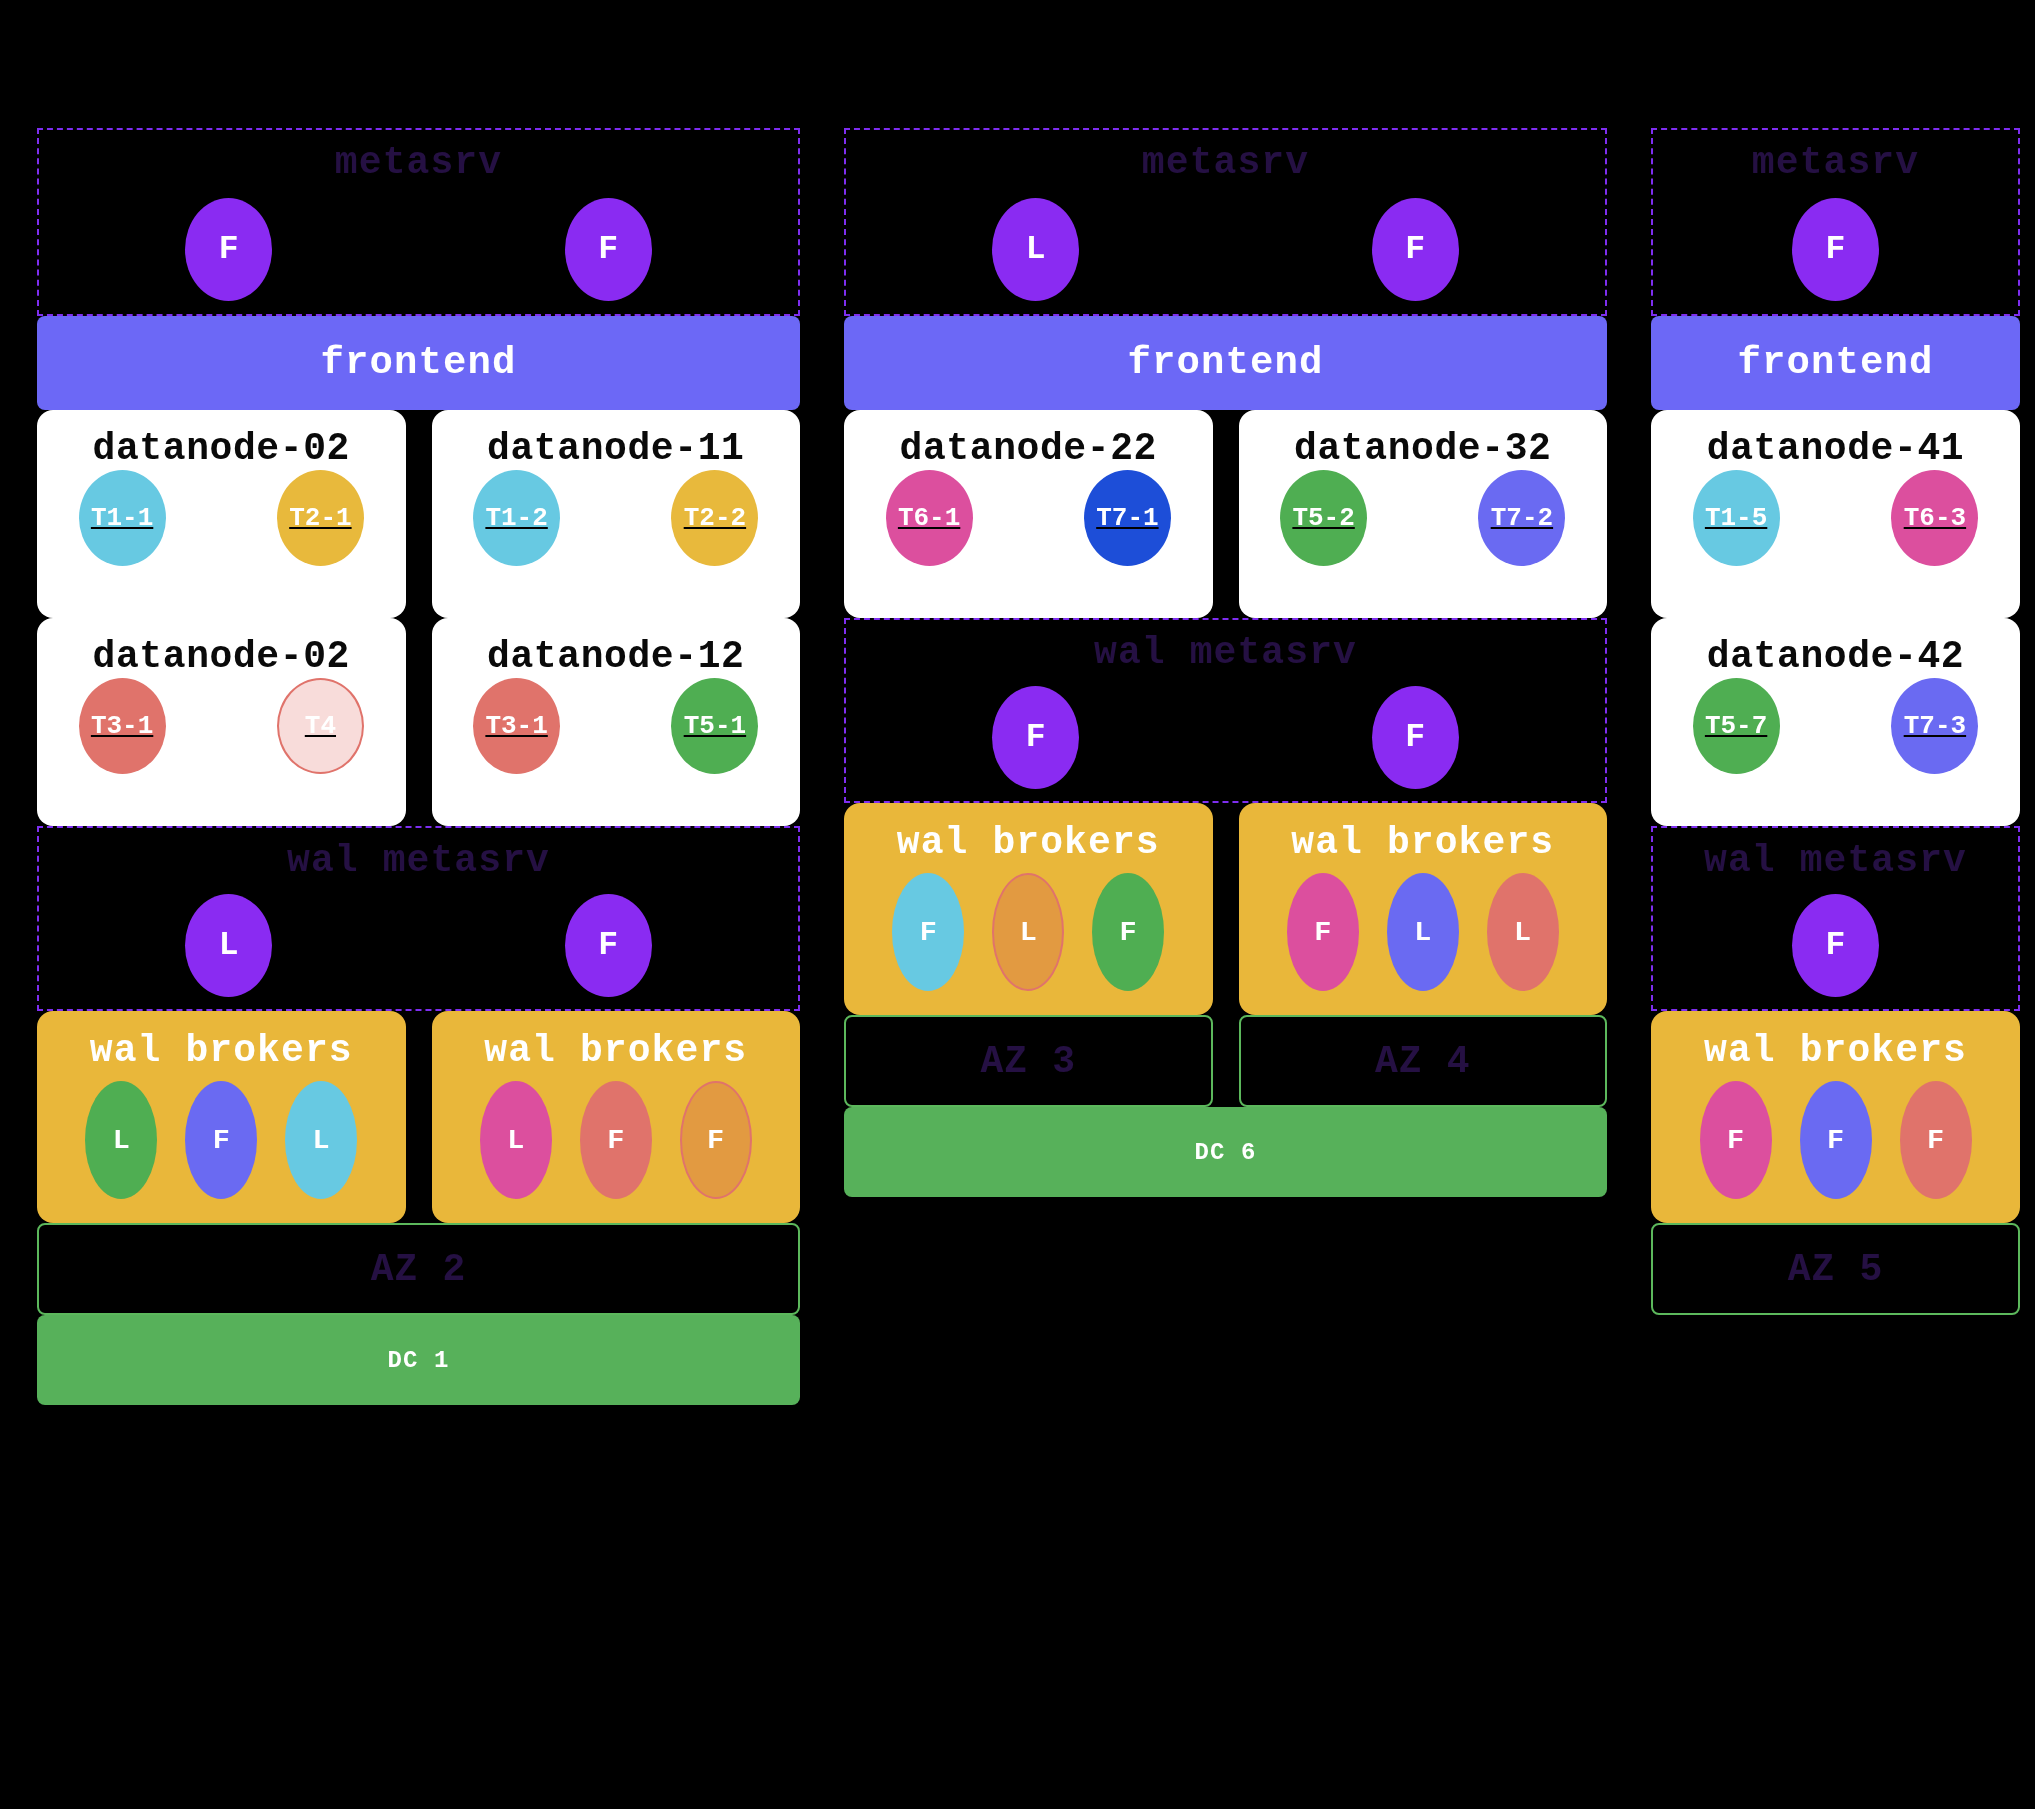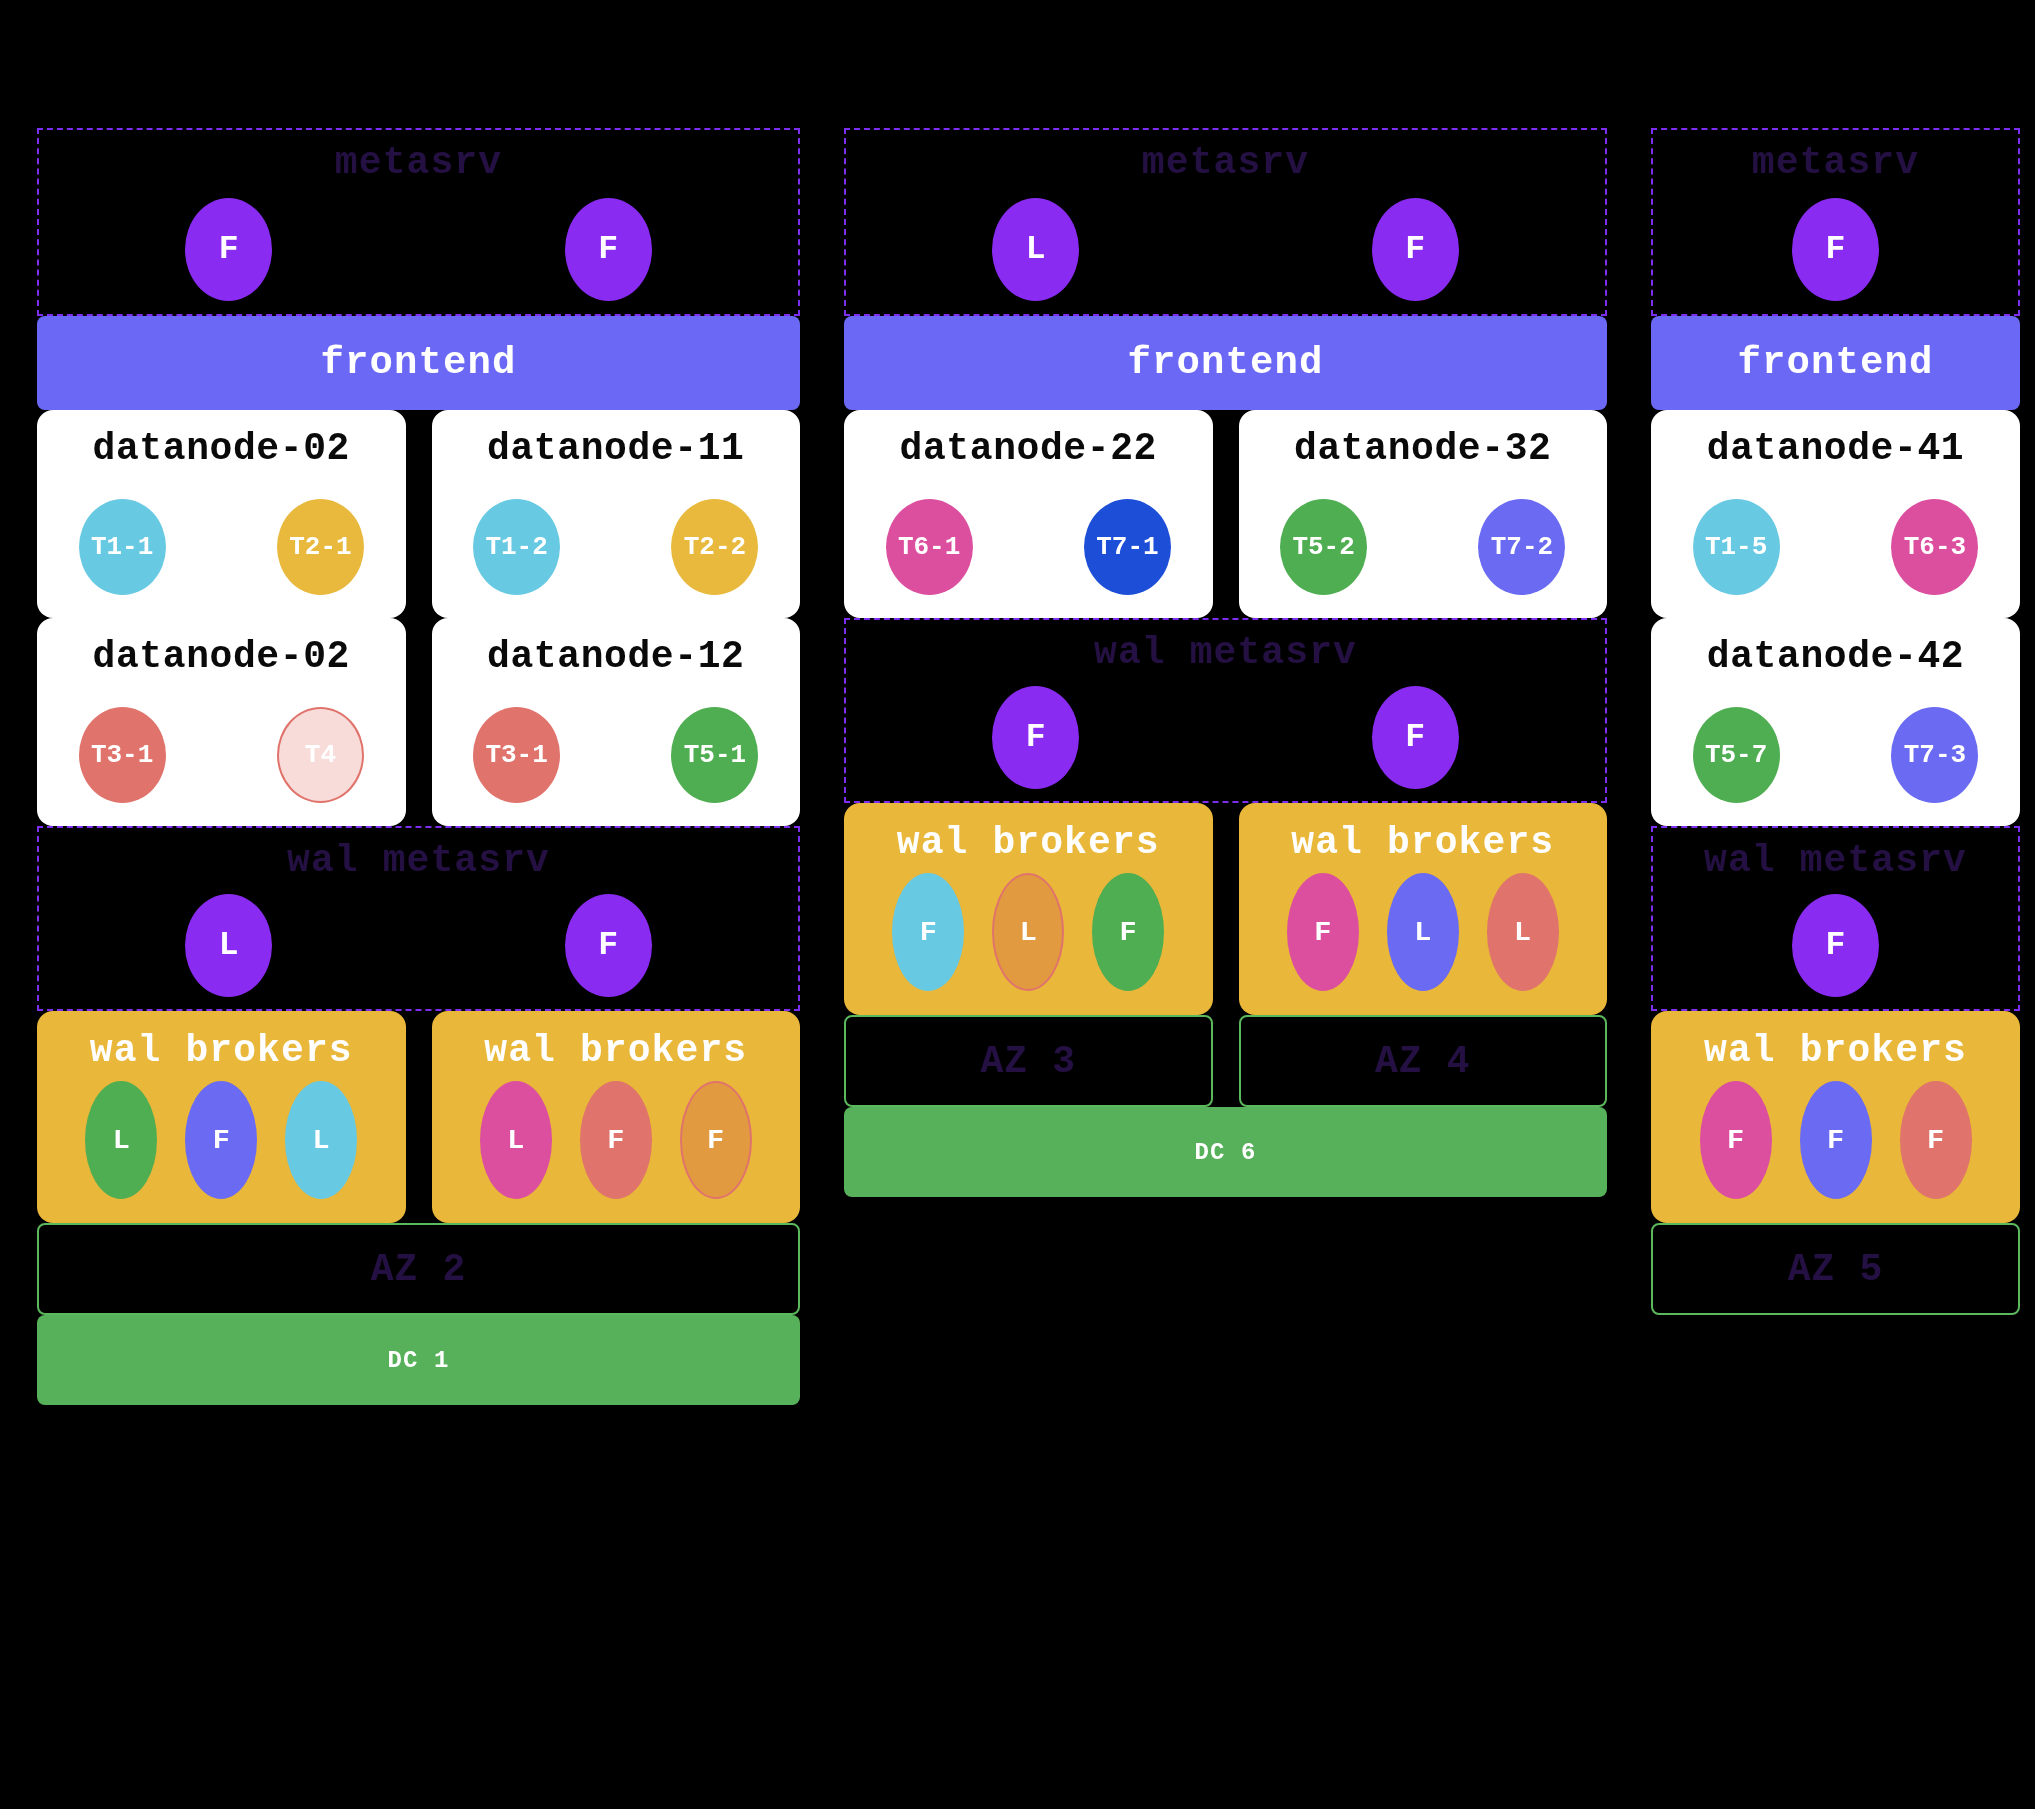--- a/index.html
+++ b/index.html
@@ -75,23 +75,24 @@
   .card-title {
     text-align: center;
     font-size: 38px;
     color: #0a0a0a;
     letter-spacing: 0.6px;
     white-space: nowrap;
   }
   .card-regions {
     flex: 1;
     display: flex;
-    align-items: flex-end;
+    align-items: flex-start;
     justify-content: space-between;
     padding: 0 4.6px;
+    text-decoration: underline;
   }
   .region {
     width: 87px; height: 96px;
     border-radius: 50%;
     display: flex; align-items: center; justify-content: center;
     color: #fff;
     font-size: 26px;
     white-space: nowrap;
   }
   .outlined { border: 2.9px solid transparent; }

